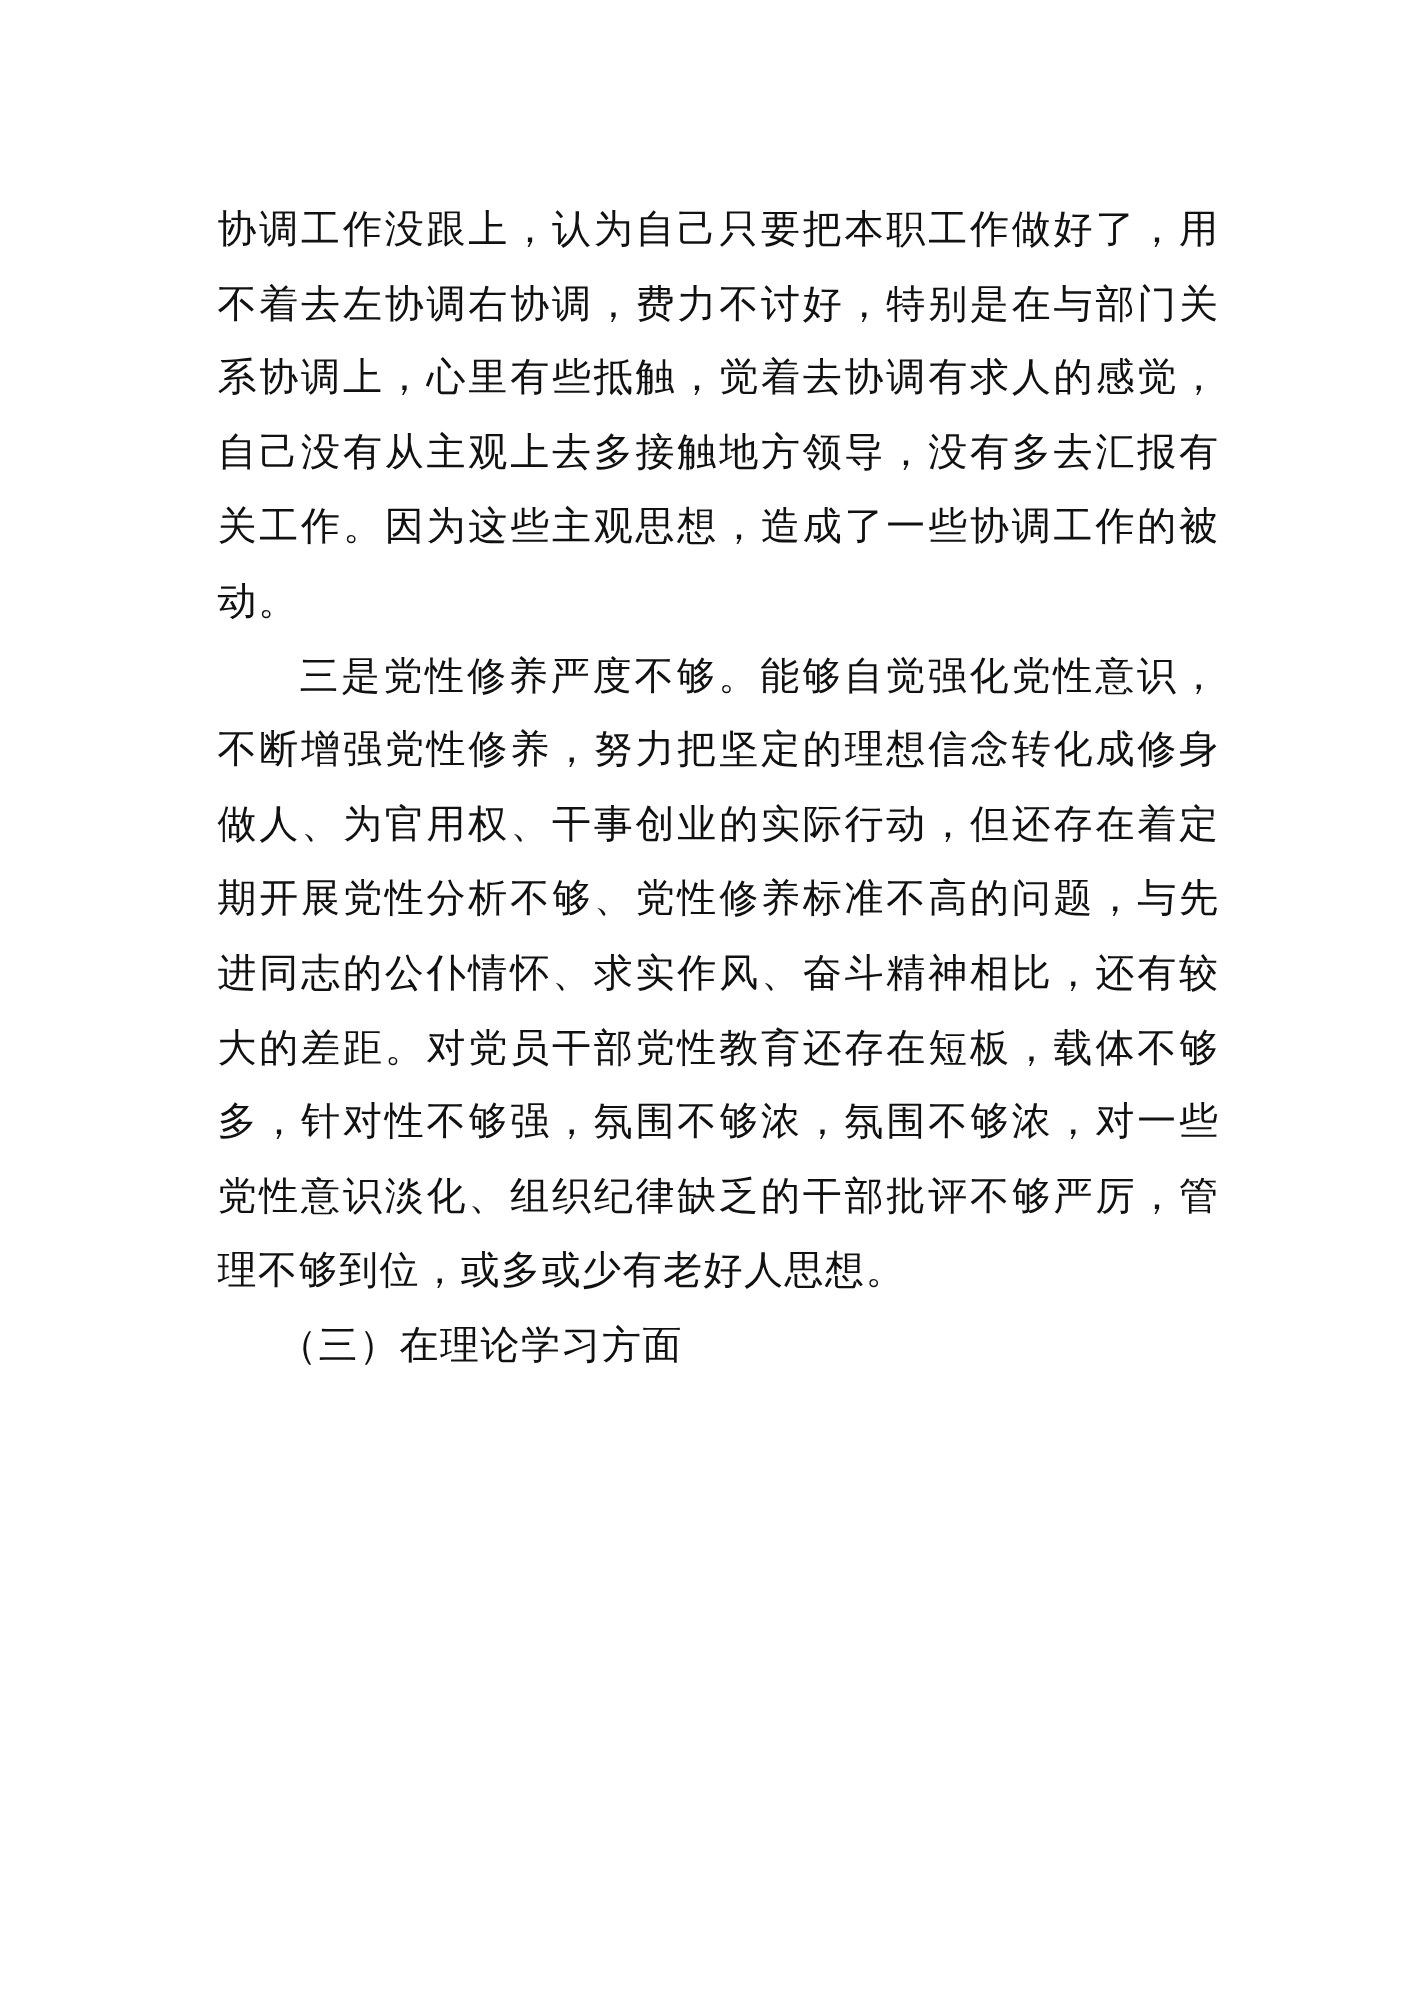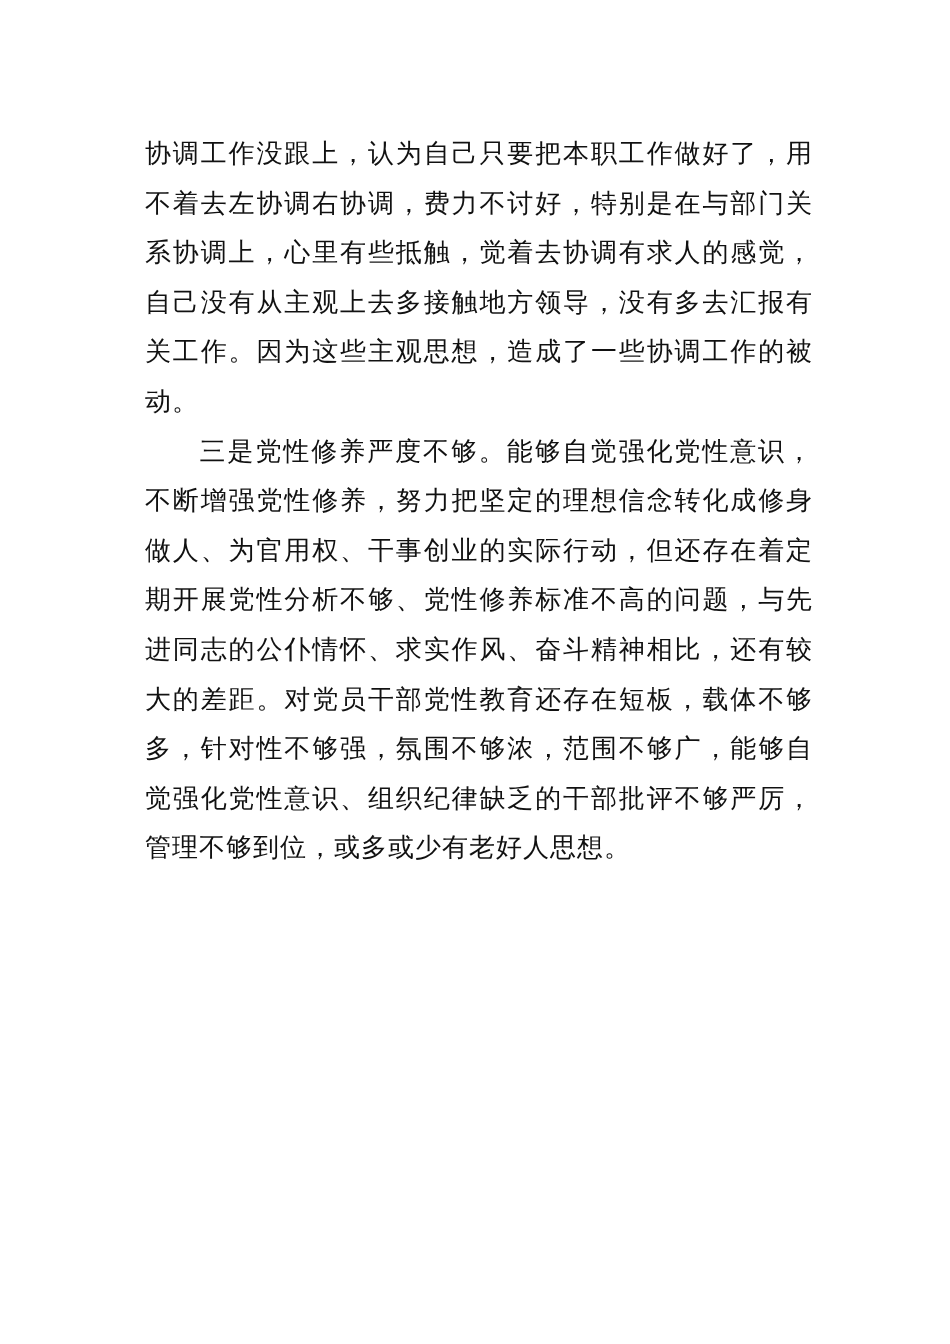--- a/index.html
+++ b/index.html
@@ -45,15 +45,16 @@
     margin: 0;
     text-indent: 1.55em;
   }
 </style>
 </head>
 <body>
 
 <div class="page">
   <div class="content">
     <p class="para">协调工作没跟上，认为自己只要把本职工作做好了，用不着去左协调右协调，费力不讨好，特别是在与部门关系协调上，心里有些抵触，觉着去协调有求人的感觉，自己没有从主观上去多接触地方领导，没有多去汇报有关工作。因为这些主观思想，造成了一些协调工作的被动。</p>
-    <p class="para indent">三是党性修养严度不够。能够自觉强化党性意识，不断增强党性修养，努力把坚定的理想信念转化成修身做人、为官用权、干事创业的实际行动，但还存在着定期开展党性分析不够、党性修养标准不高的问题，与先进同志的公仆情怀、求实作风、奋斗精神相比，还有较大的差距。对党员干部党性教育还存在短板，载体不够多，针对性不够强，氛围不够浓，范围不够广，能够自觉强化党性意识、组织纪律缺乏的干部批评不够严厉，管理不够到位，或多或少有老好人思想。</p>
+    <p class="para indent">三是党性修养严度不够。能够自觉强化党性意识，不断增强党性修养，努力把坚定的理想信念转化成修身做人、为官用权、干事创业的实际行动，但还存在着定期开展党性分析不够、党性修养标准不高的问题，与先进同志的公仆情怀、求实作风、奋斗精神相比，还有较大的差距。对党员干部党性教育还存在短板，载体不够多，针对性不够强，氛围不够浓，氛围不够浓，对一些党性意识淡化、组织纪律缺乏的干部批评不够严厉，管理不够到位，或多或少有老好人思想。</p>
+    <p class="heading">（三）在理论学习方面</p>
   </div>
 </div>
 
 </body></html>

